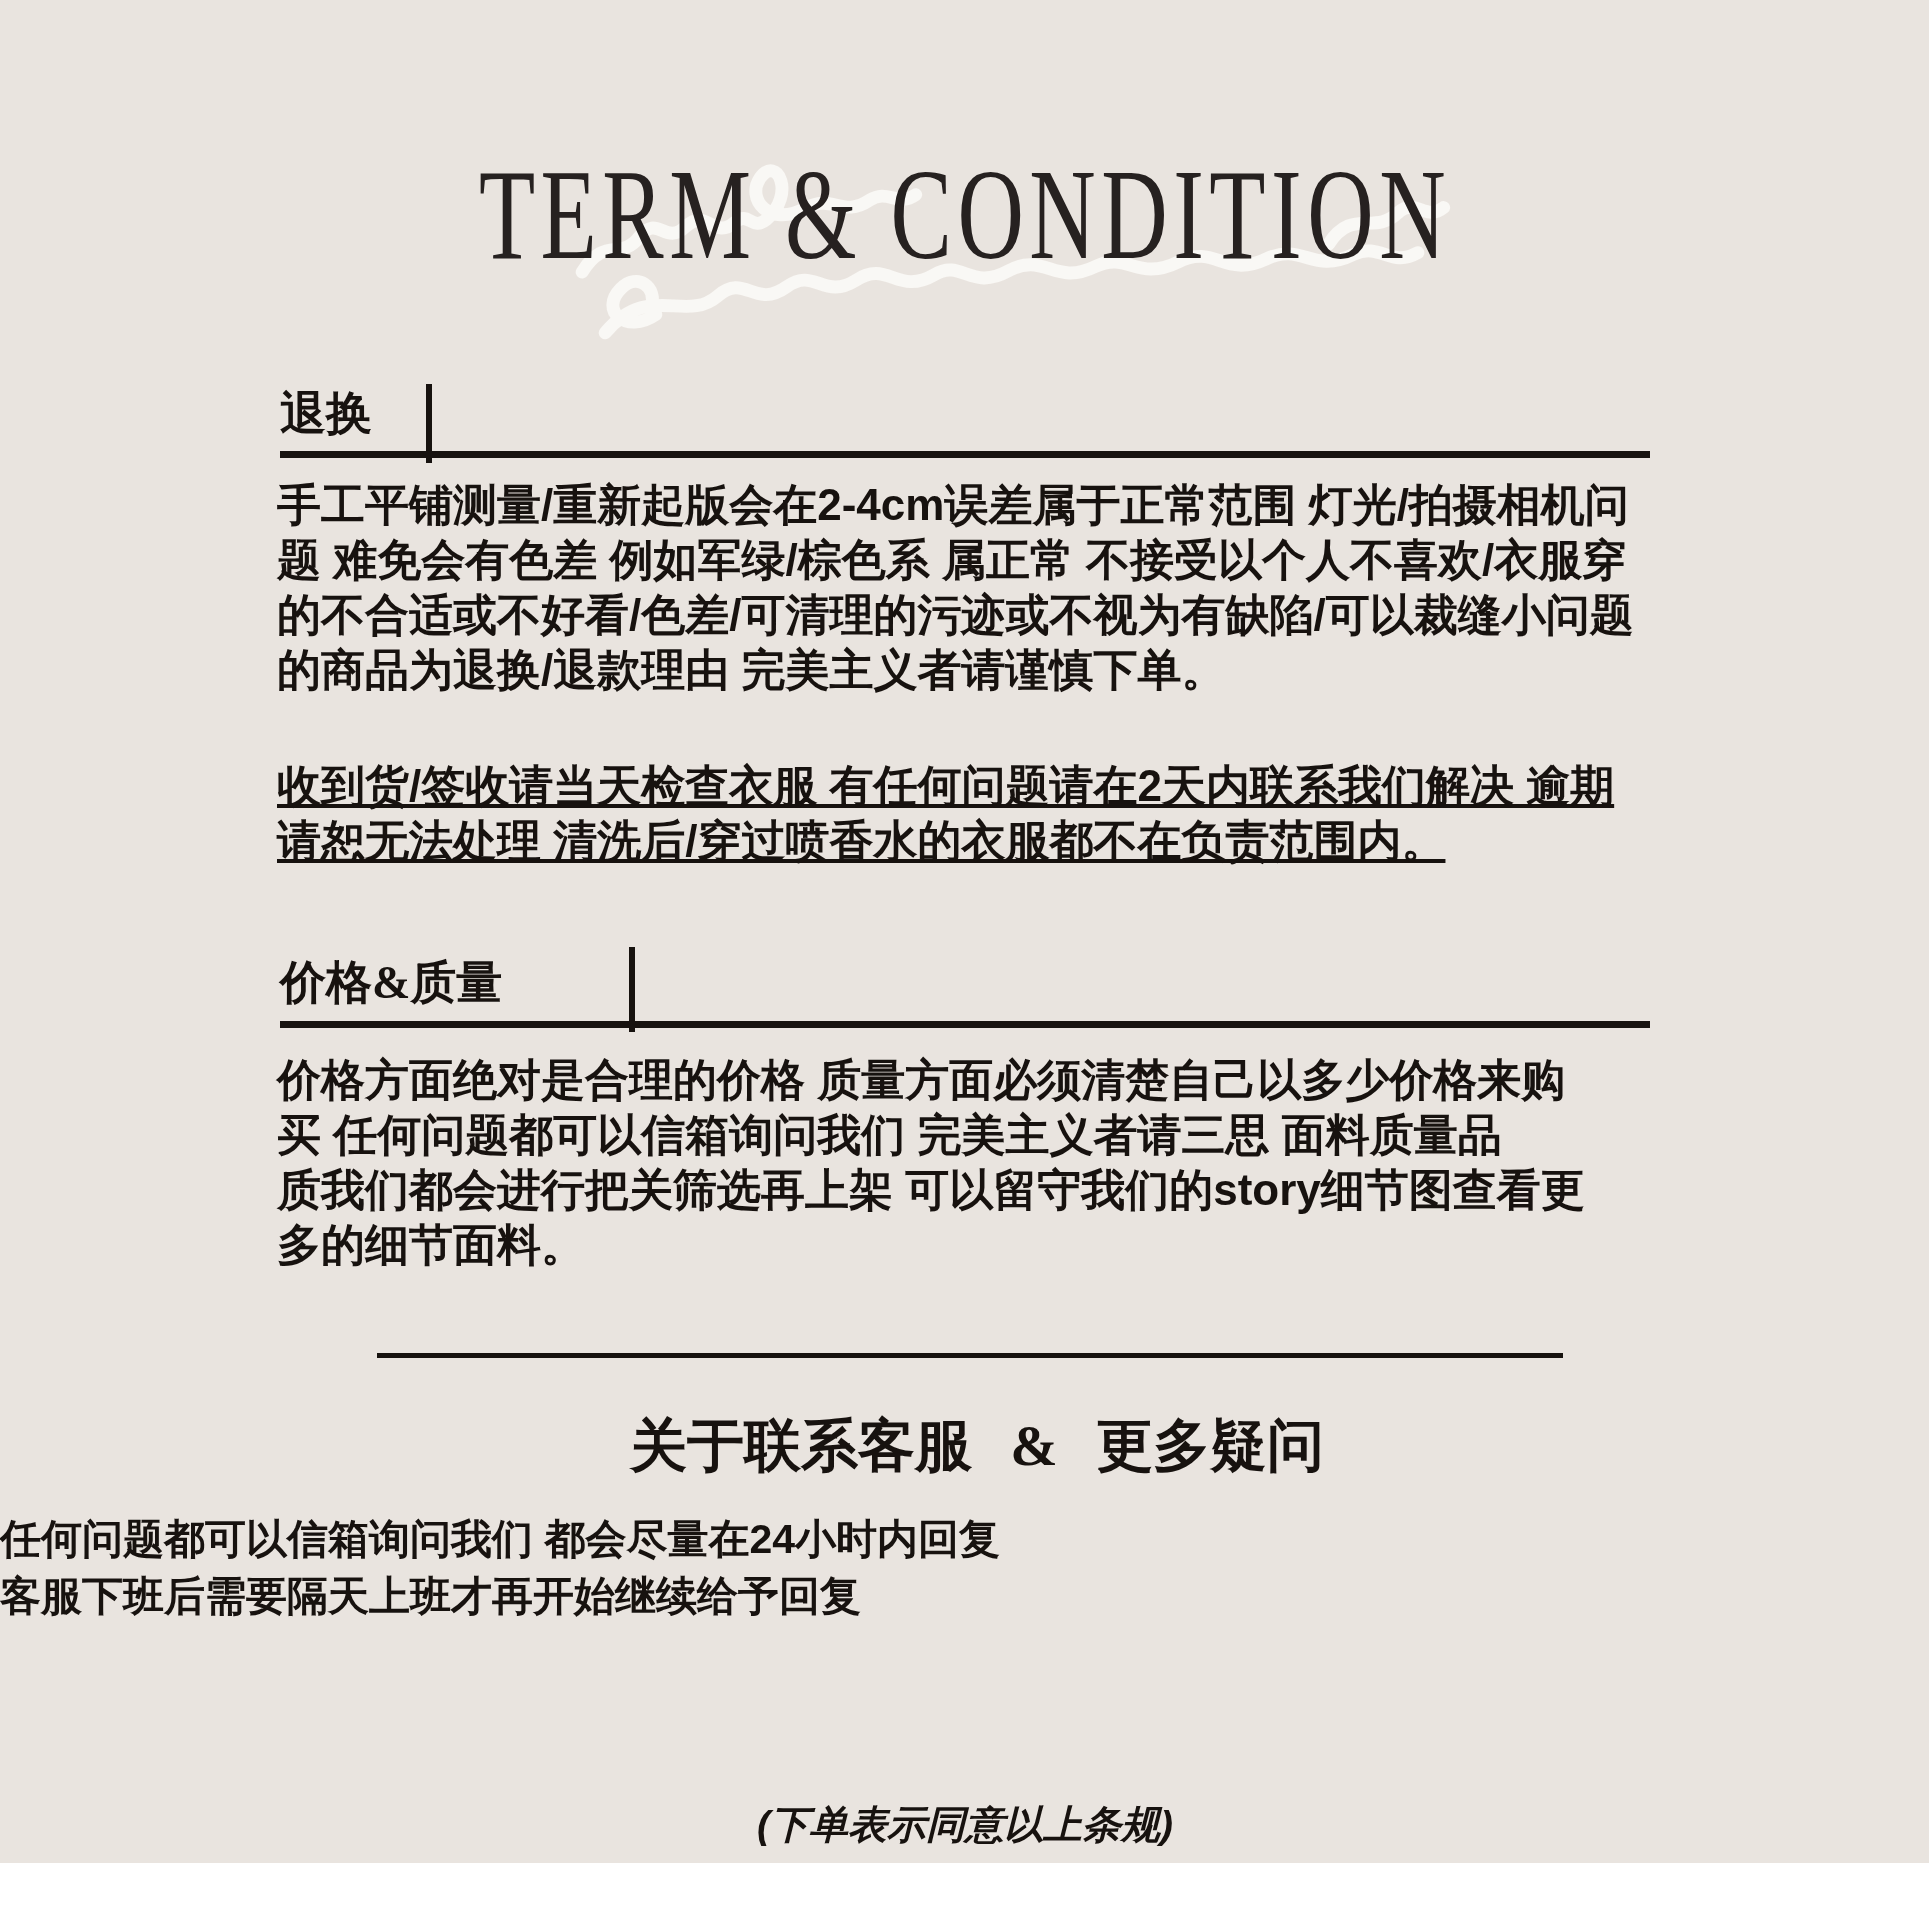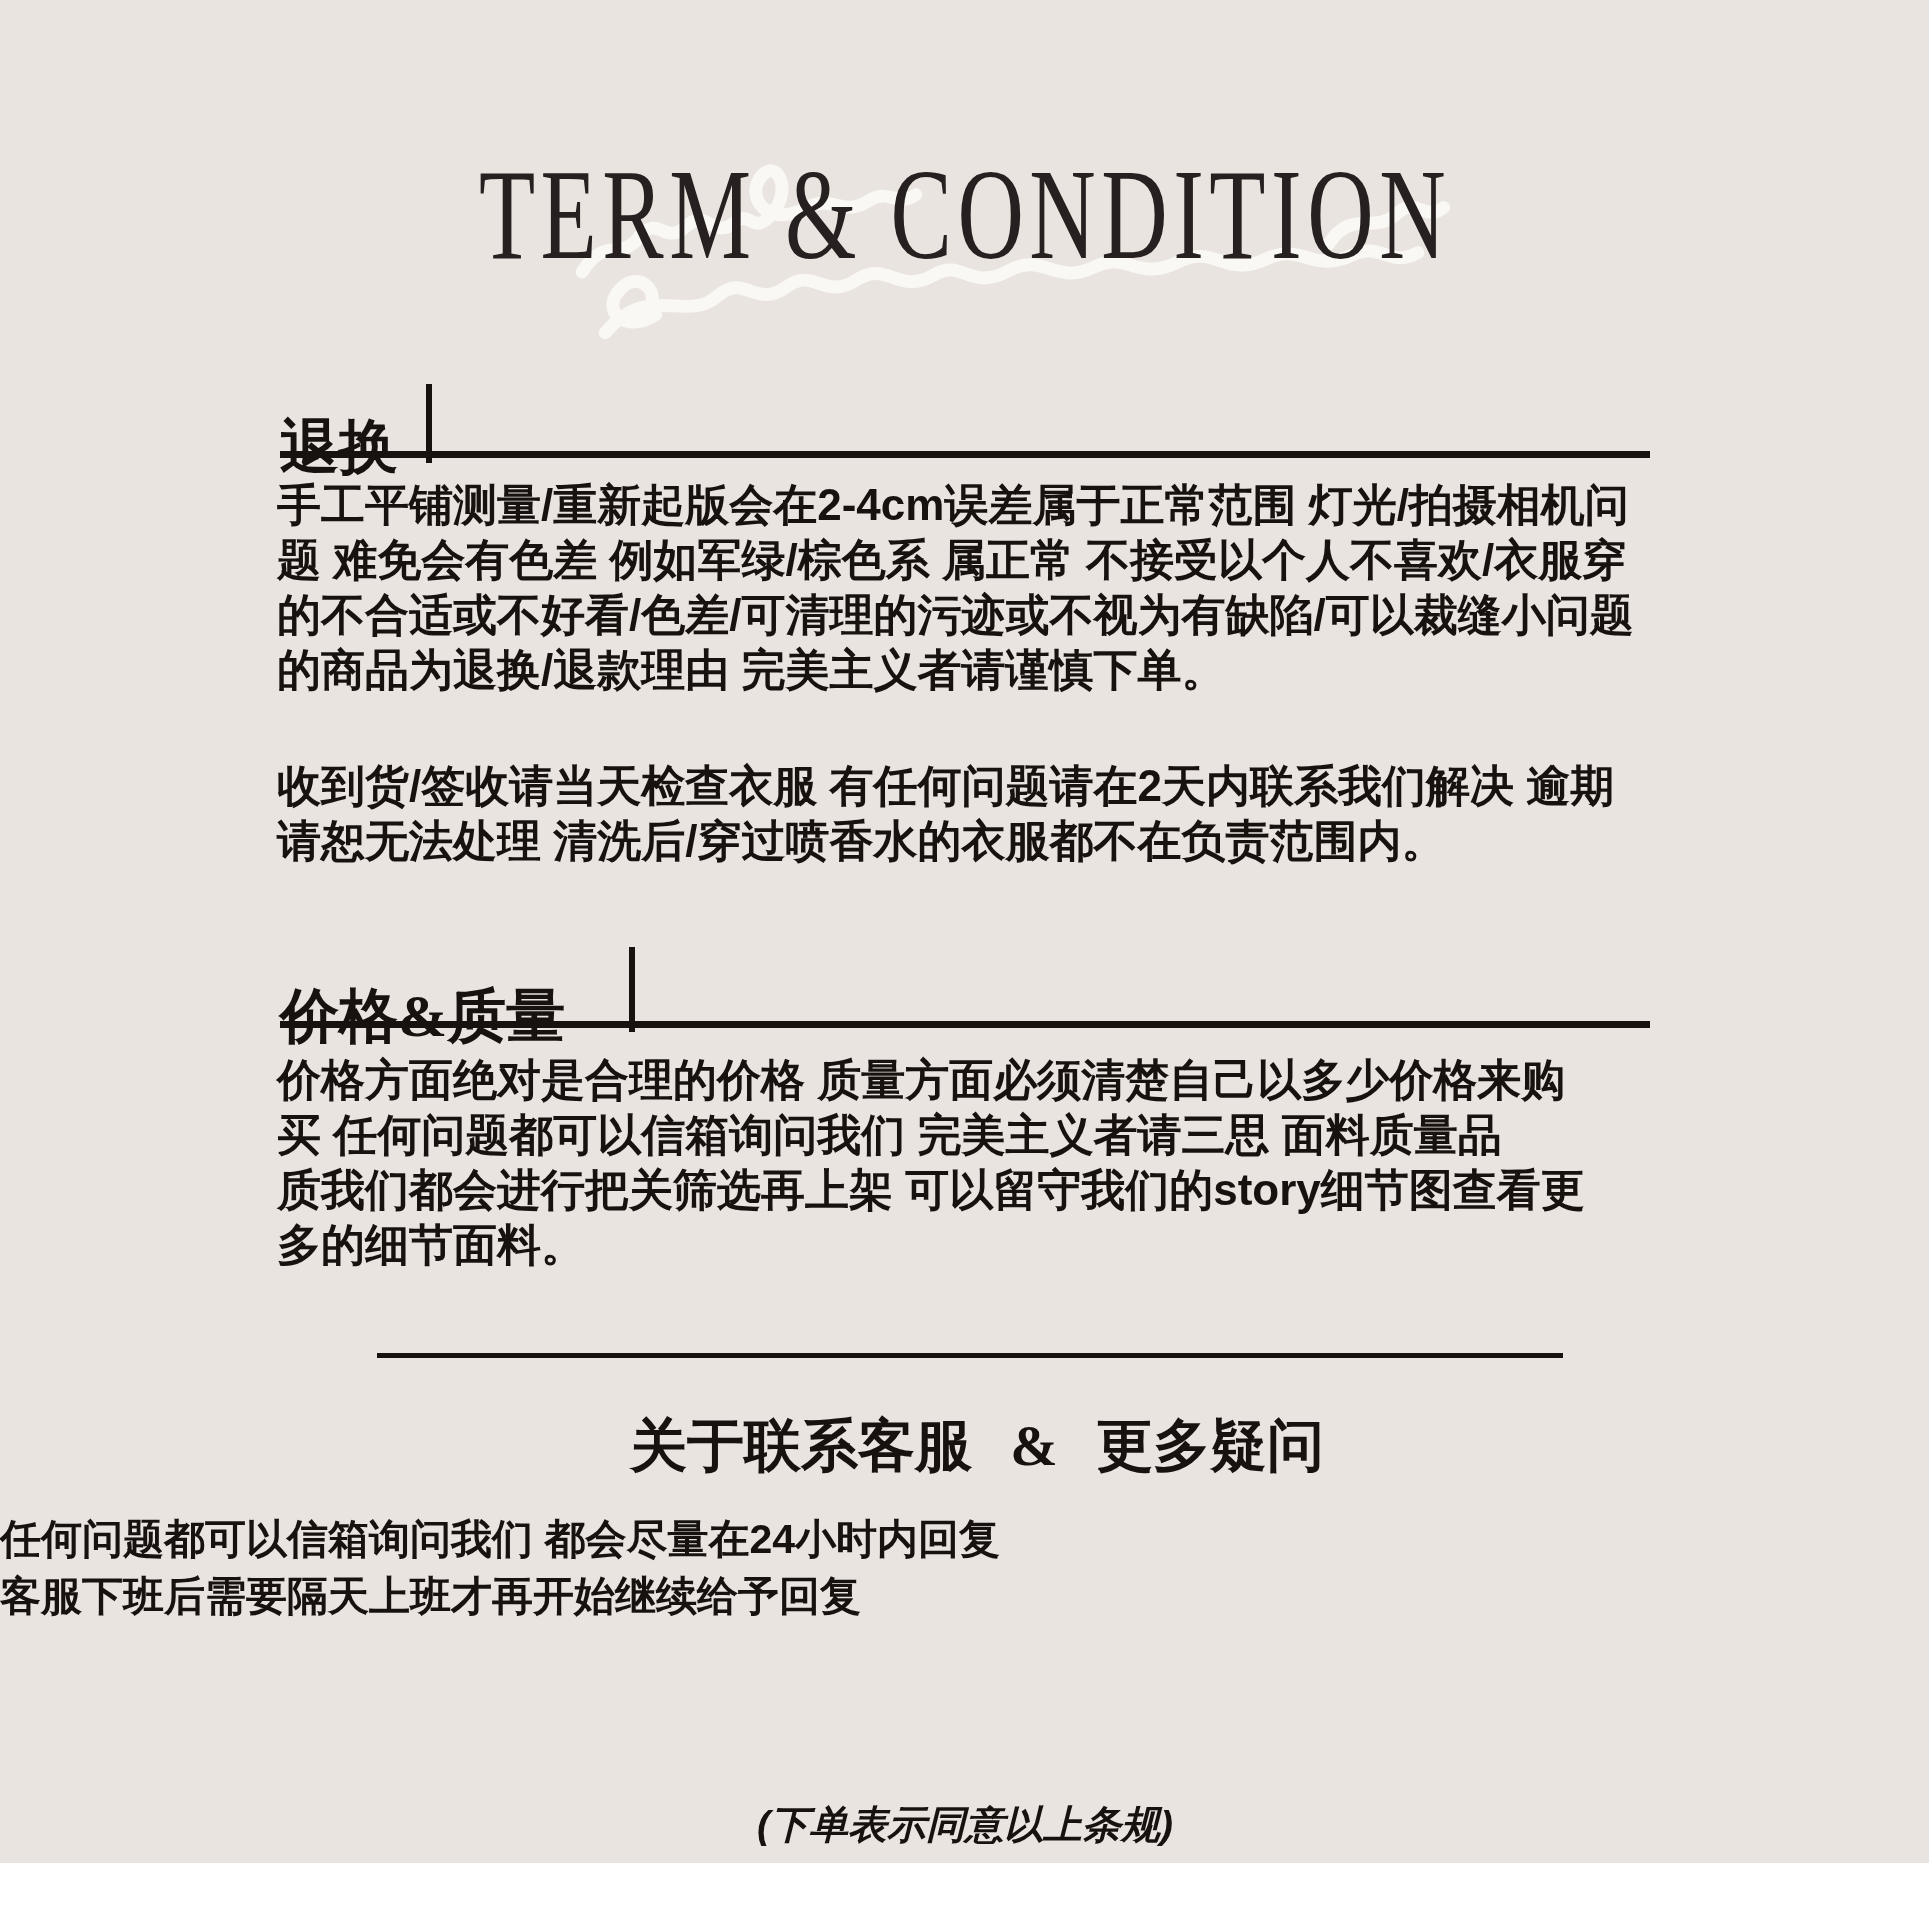--- a/index.html
+++ b/index.html
@@ -24,24 +24,23 @@
     letter-spacing:5.5px;
     color:#262120;
     transform:scaleY(1.4);
     transform-origin:50% 0;
     white-space:nowrap;
   }
   .sec-heading{
     position:absolute;z-index:2;
     font-family:"Liberation Serif",serif;
     font-weight:700;
-    font-size:59px;line-height:1;
+    font-size:46px;line-height:1;
     color:#17120f;
     white-space:nowrap;
-    margin-top:27px;
   }
   .vline{position:absolute;width:5.5px;background:#17120f;z-index:2;}
   .hline{position:absolute;height:6.5px;background:#17120f;z-index:2;}
   .para{
     position:absolute;left:277px;z-index:2;
     font-size:44px;line-height:55px;
     font-weight:700;
     white-space:pre-line;
     letter-spacing:0px;
   }
@@ -91,21 +90,21 @@
   <div class="page-title">TERM &amp; CONDITION</div>
 
   <div class="sec-heading" style="left:280px;top:391px;">退换</div>
   <div class="vline" style="left:426px;top:384px;height:79px;"></div>
   <div class="hline" style="left:280px;top:451px;width:1370px;"></div>
 
   <div class="para" style="top:477px;">手工平铺测量/重新起版会在2-4cm误差属于正常范围 灯光/拍摄相机问
 题 难免会有色差 例如军绿/棕色系 属正常 不接受以个人不喜欢/衣服穿
 的不合适或不好看/色差/可清理的污迹或不视为有缺陷/可以裁缝小问题
 的商品为退换/退款理由 完美主义者请谨慎下单。</div>
-  <div class="para" style="top:758px;">收到货/签收请当天检查衣服 有任何问题请在2天内联系我们解决 逾期
+  <div class="para" style="top:758px;text-decoration:underline;">收到货/签收请当天检查衣服 有任何问题请在2天内联系我们解决 逾期
 请恕无法处理 清洗后/穿过喷香水的衣服都不在负责范围内。</div>
 
   <div class="sec-heading" style="left:280px;top:960px;">价格&amp;质量</div>
   <div class="vline" style="left:629px;top:947px;height:85px;"></div>
   <div class="hline" style="left:280px;top:1021px;width:1370px;"></div>
 
   <div class="para" style="top:1052px;">价格方面绝对是合理的价格 质量方面必须清楚自己以多少价格来购
 买 任何问题都可以信箱询问我们 完美主义者请三思 面料质量品
 质我们都会进行把关筛选再上架 可以留守我们的story细节图查看更
 多的细节面料。</div>

